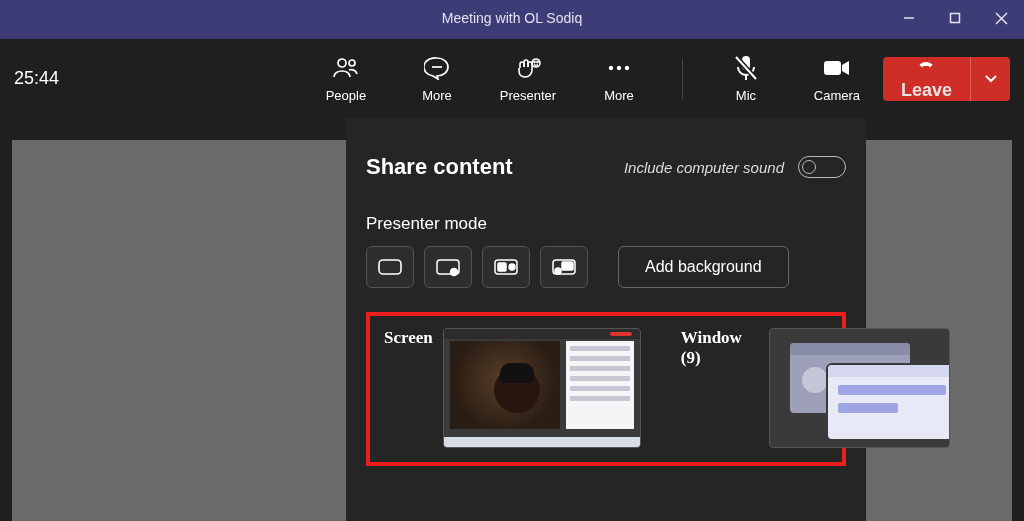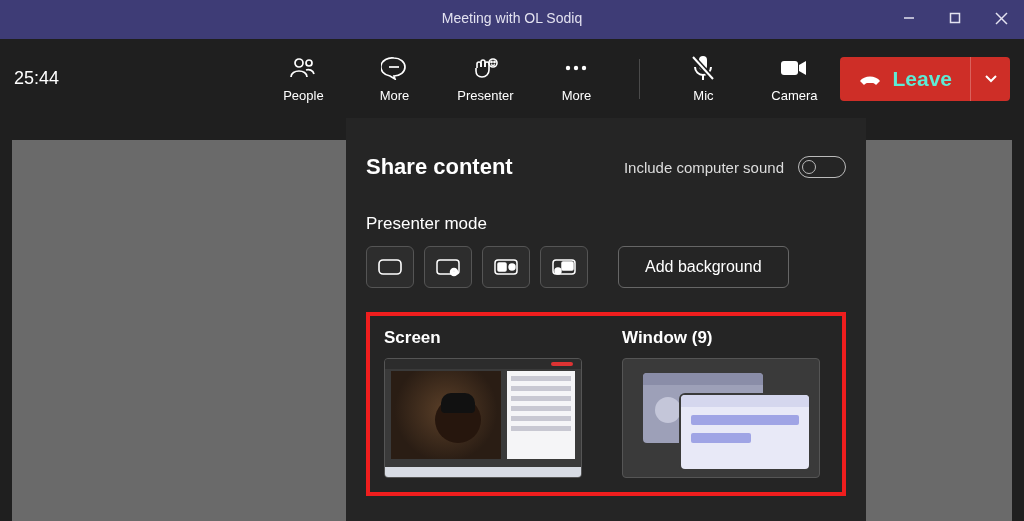--- a/index.html
+++ b/index.html
@@ -92,31 +92,32 @@
     right: 8px;
     height: 3px;
     background: #7b83eb;
   }
   .leave-wrap {
     display: flex;
     margin-left: 10px;
   }
   .leave-btn {
     background: #ce2e27;
-    color: #5eead4;
+    color: #e5e5e5;
     border: none;
     height: 44px;
     padding: 0 18px;
-    font-size: 21px;
+    font-size: 18px;
     font-weight: 600;
     display: flex;
     align-items: center;
     gap: 10px;
     border-radius: 4px 0 0 4px;
     cursor: pointer;
+    flex-direction: column;
   }
   .leave-caret {
     background: #ce2e27;
     border: none;
     border-left: 1px solid rgba(255,255,255,0.25);
     width: 40px;
     height: 44px;
     display: flex;
     align-items: center;
     justify-content: center;
@@ -155,20 +156,21 @@
   .sc-title {
     font-size: 22px;
     font-weight: 700;
   }
   .sound-row {
     display: flex;
     align-items: center;
     gap: 14px;
     font-size: 15px;
     color: #ddd;
+    font-style: italic;
   }
   .toggle {
     width: 48px;
     height: 22px;
     border: 1.5px solid #bbb;
     border-radius: 12px;
     position: relative;
     cursor: pointer;
   }
   .toggle-knob {
@@ -215,23 +217,24 @@
     cursor: pointer;
   }
   .redbox {
     border: 4px solid #ef1e1e;
     padding: 12px 14px 14px 14px;
     display: flex;
     gap: 40px;
   }
   .share-opt {
     display: flex;
-    flex-direction: column;
+    flex-direction: row;
     gap: 10px;
     cursor: pointer;
+    font-family: Liberation Serif, serif;
   }
   .share-opt-title {
     font-size: 17px;
     font-weight: 600;
   }
   .thumb {
     width: 198px;
     height: 120px;
     background: #3a3a3a;
     border: 1px solid #555;

